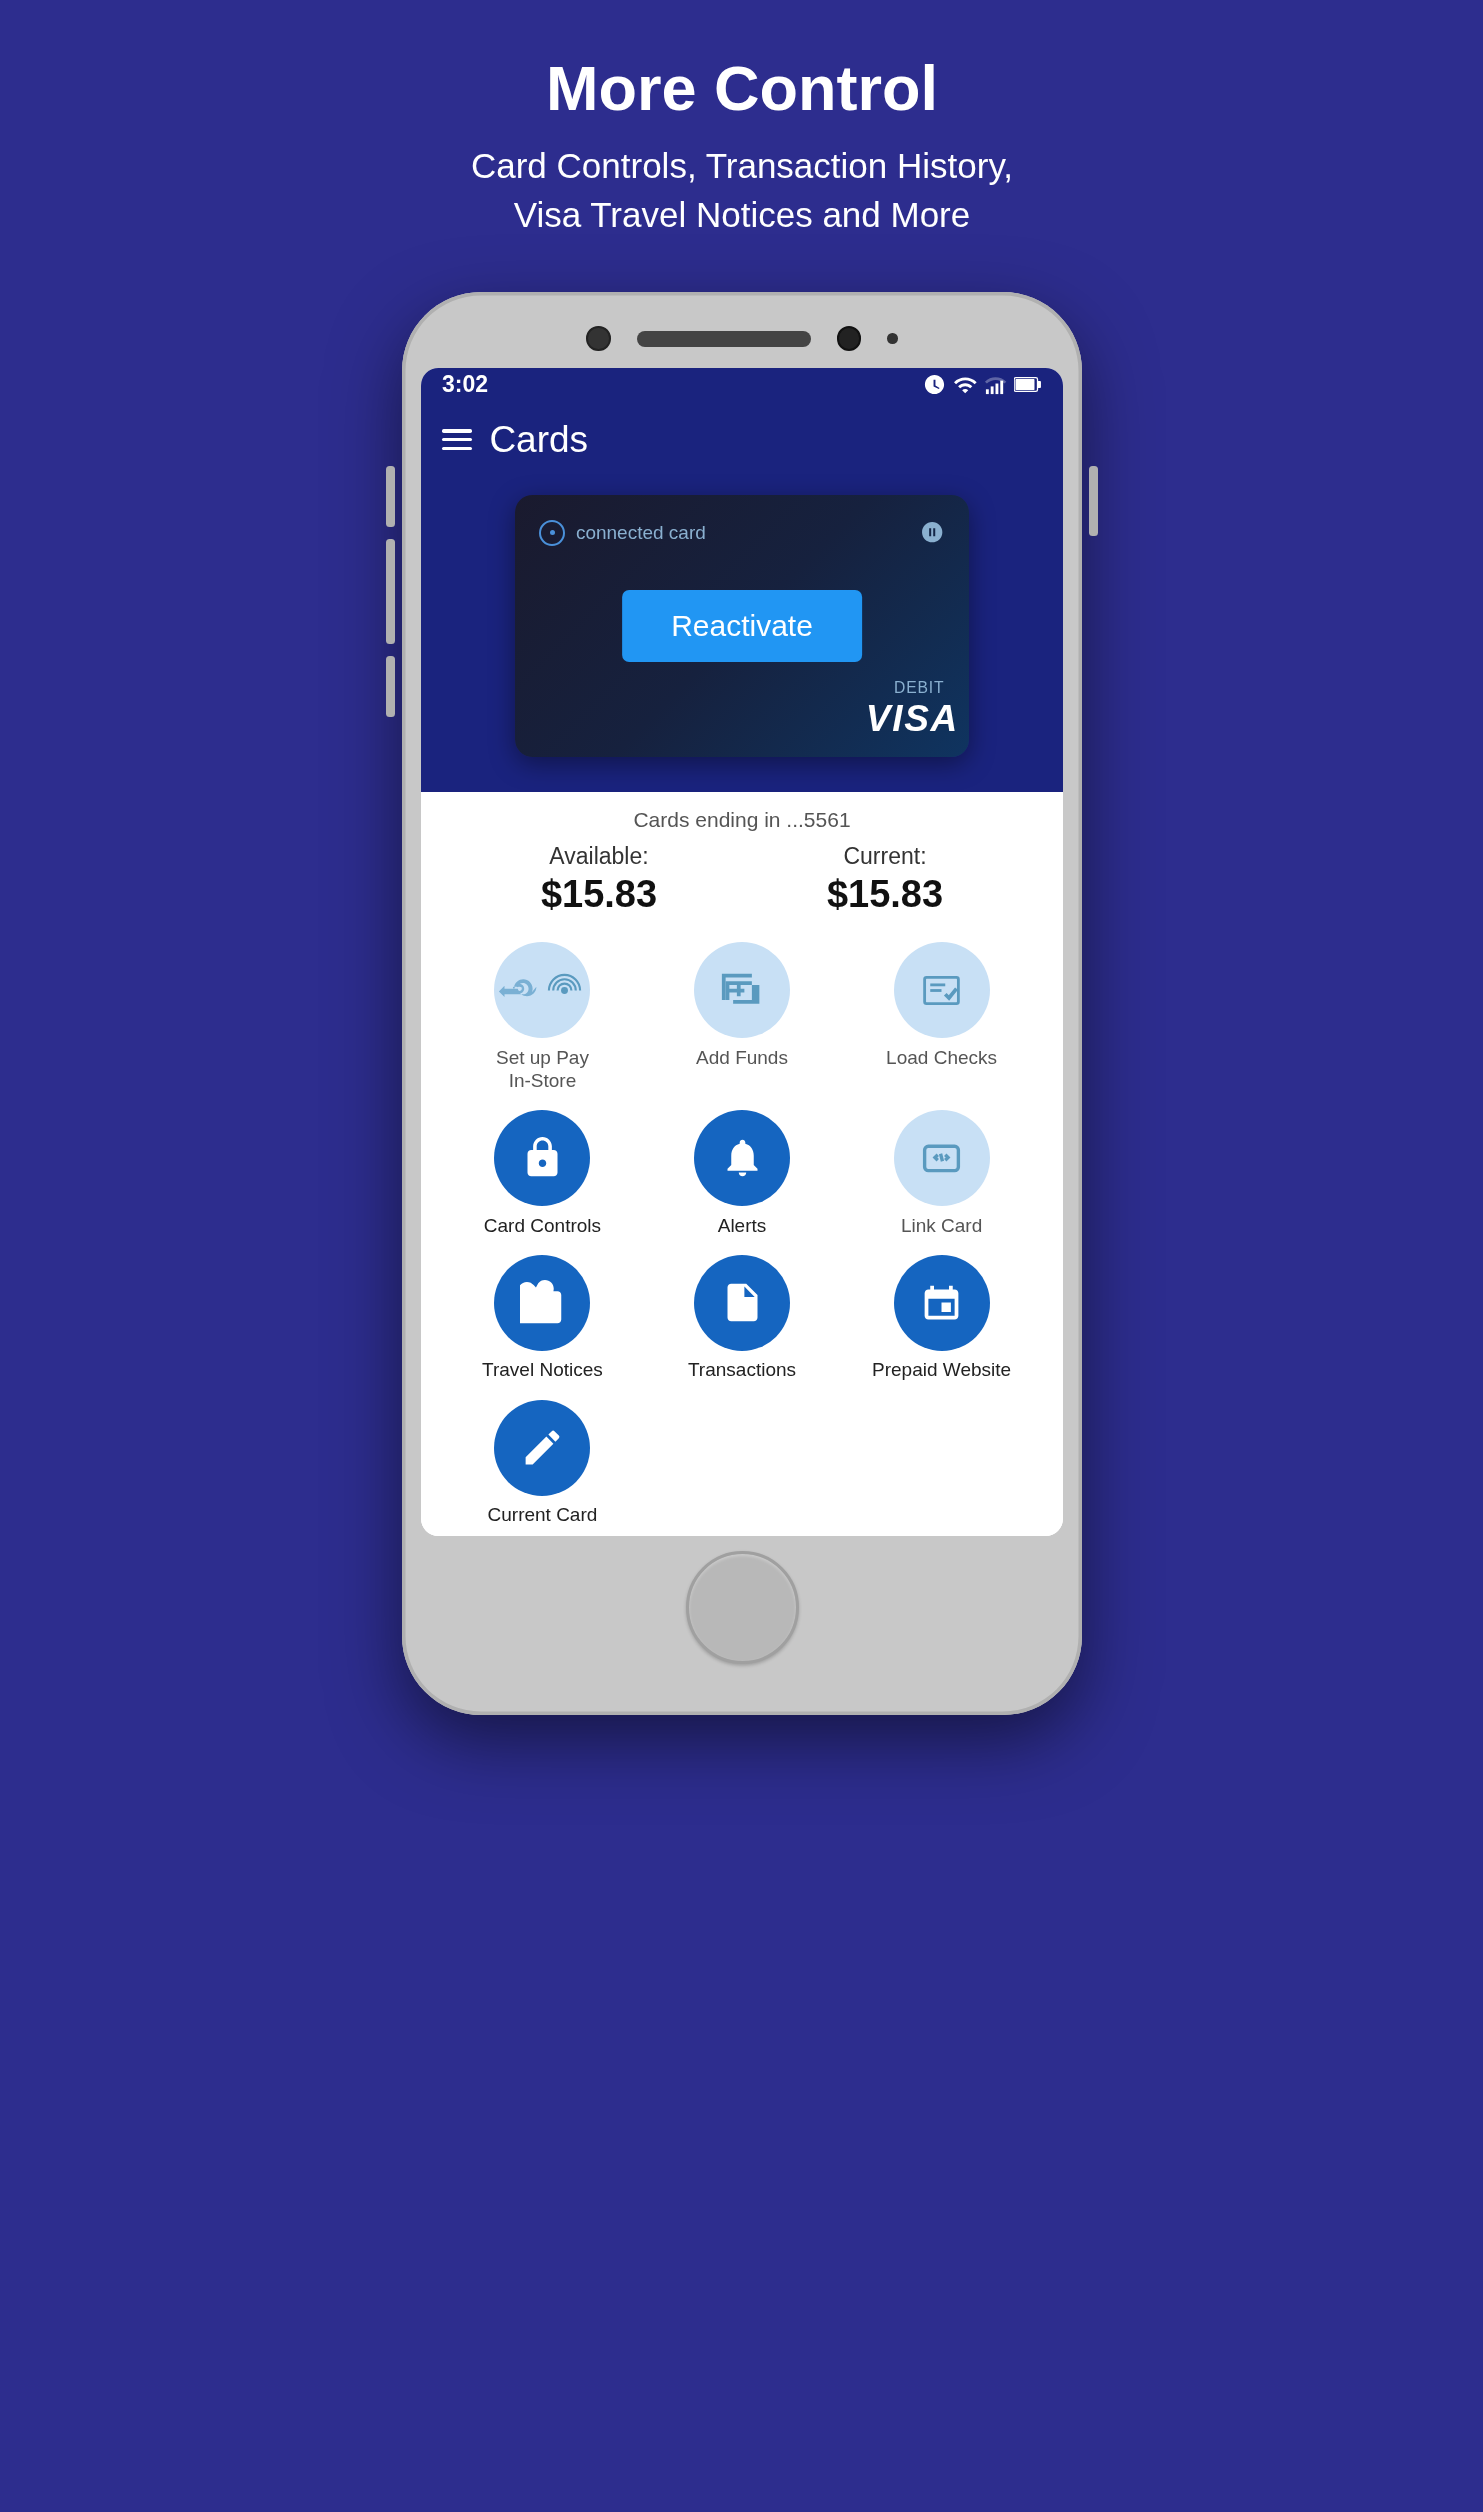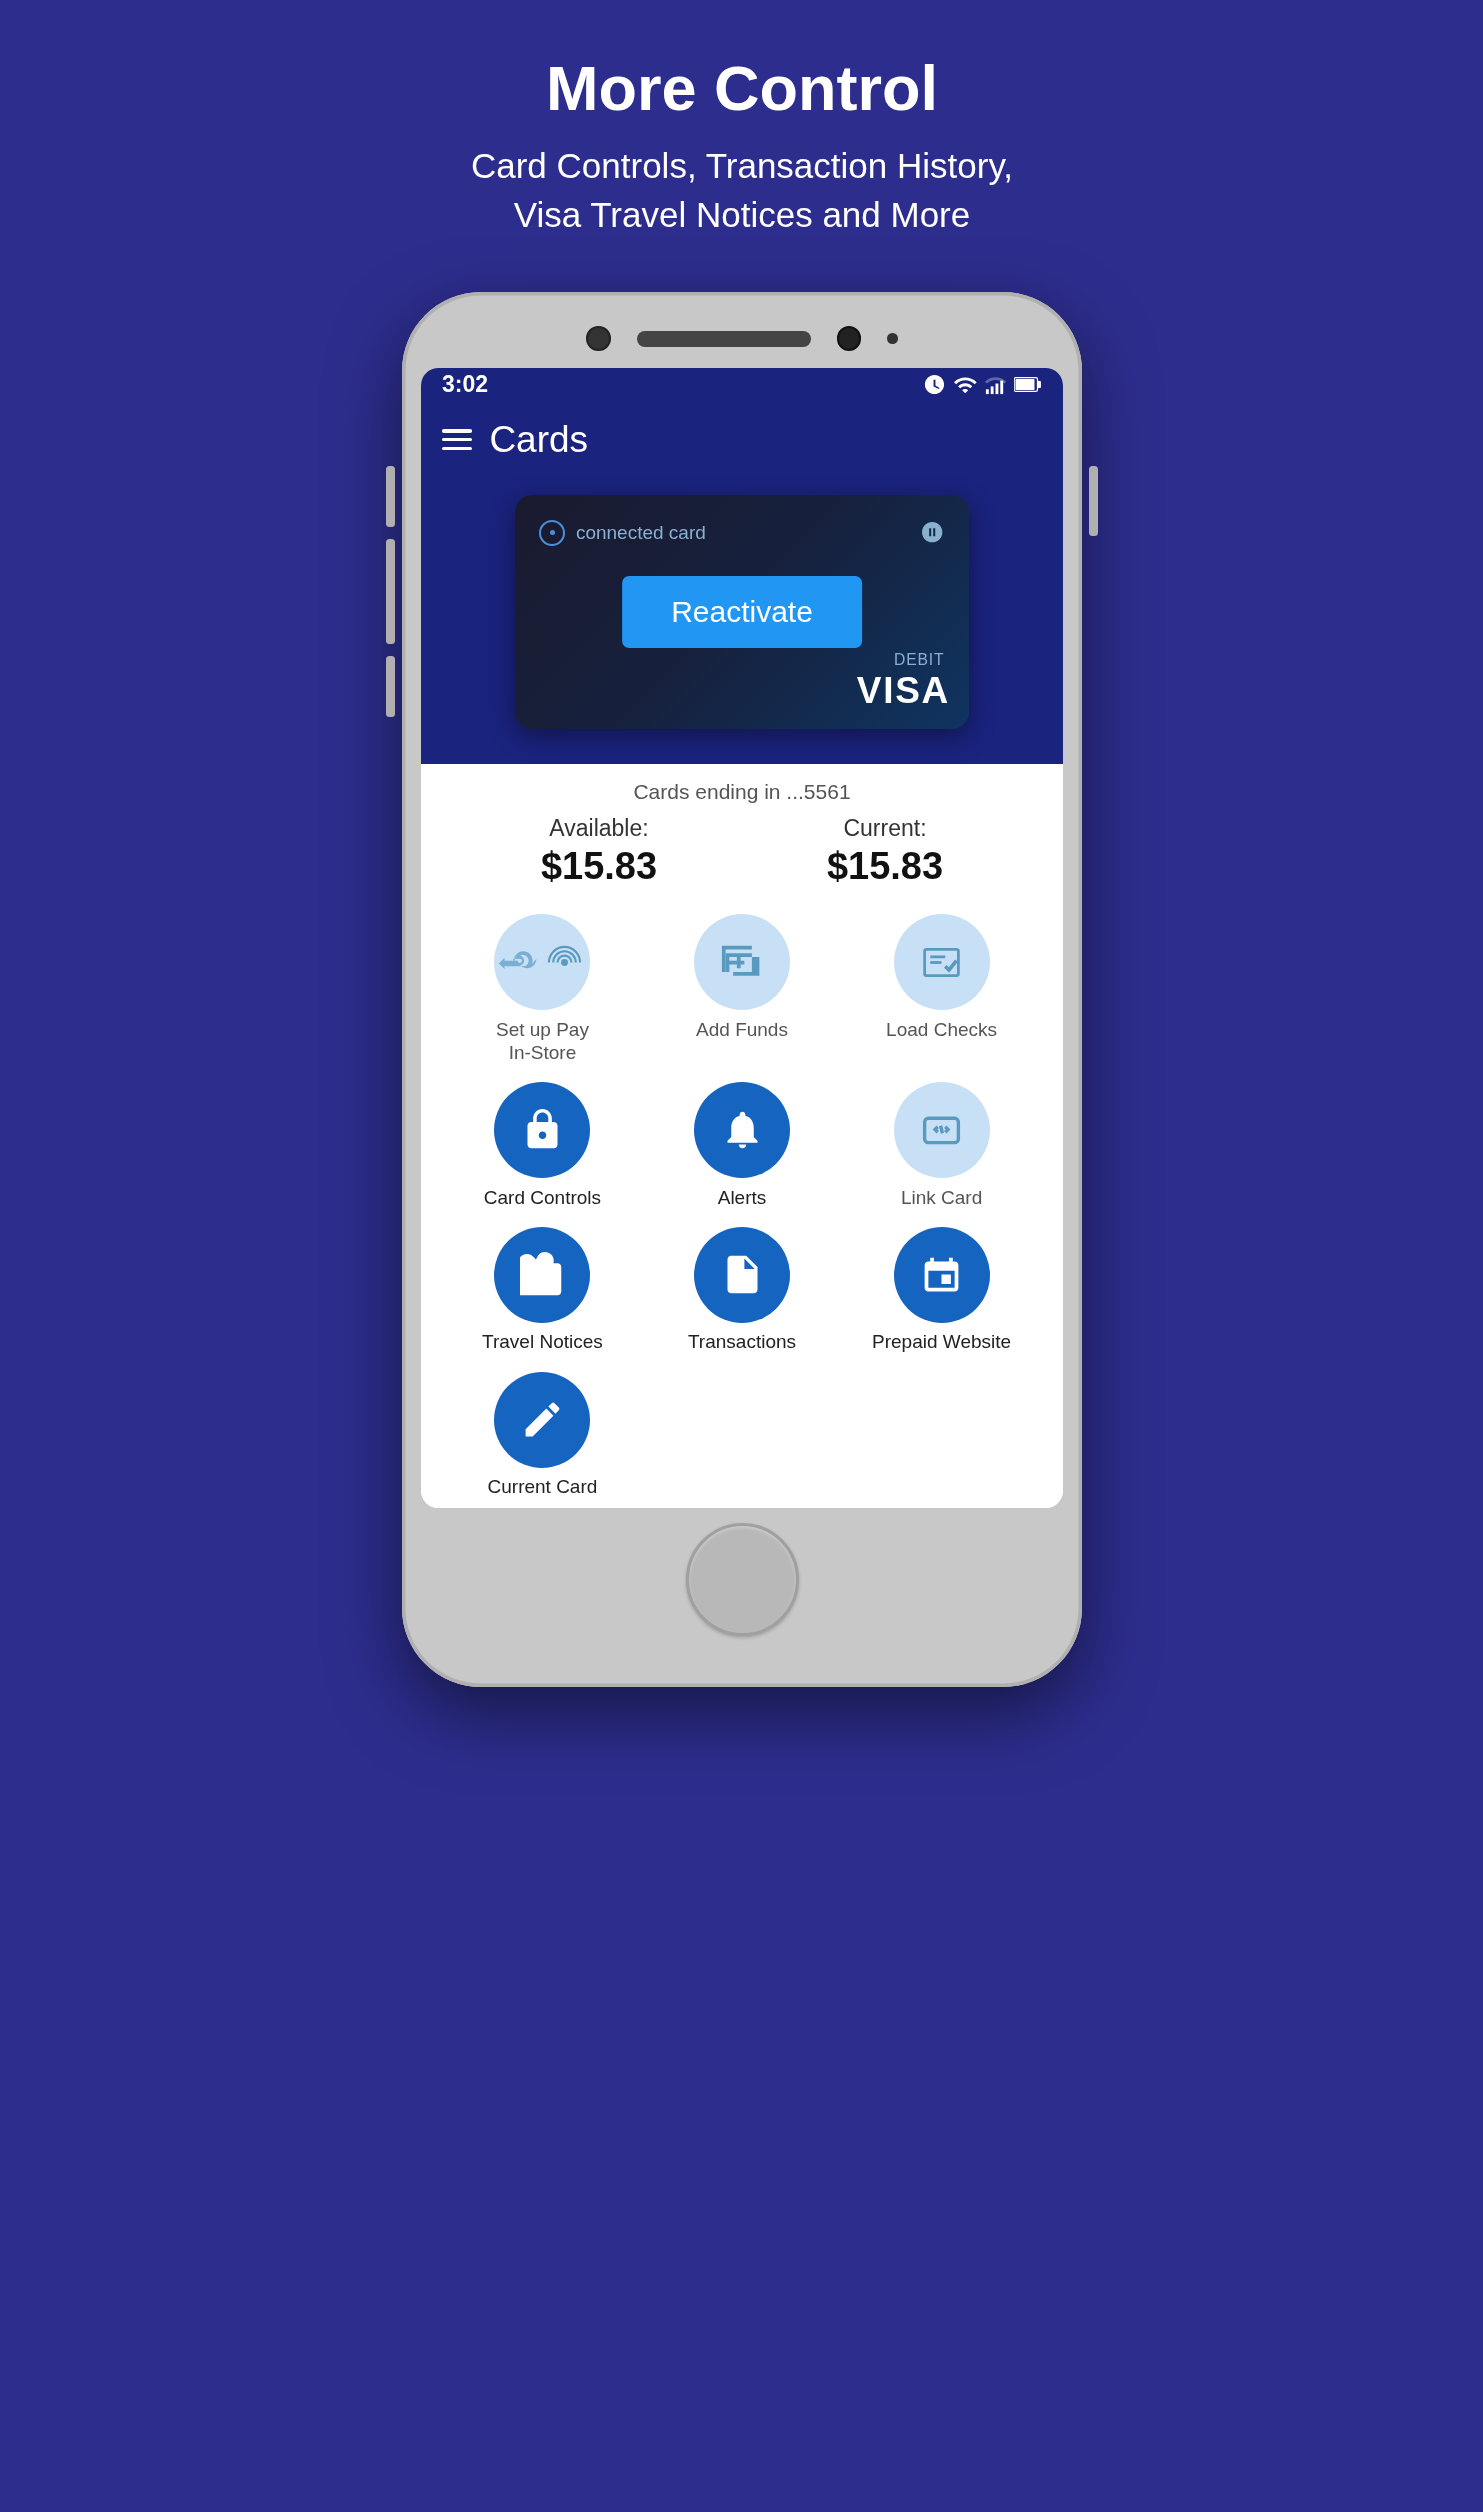--- a/index.html
+++ b/index.html
@@ -149,21 +149,21 @@
       background: #1a237e;
       padding: 17.4px 17.4px 35px;
       display: flex;
       justify-content: center;
     }
 
     .credit-card {
       background: linear-gradient(135deg, #1a1a2e 0%, #16213e 50%, #0f3460 100%);
       border-radius: 17.4px;
       width: 454px;
-      height: 234px;
+      height: 262px;
       padding: 24.4px;
       position: relative;
       box-shadow: 0 7px 26px rgba(0,0,0,0.4);
     }
 
     .card-logo {
       display: flex;
       align-items: center;
       gap: 10.5px;
     }
@@ -221,24 +221,25 @@
       right: 24.4px;
       color: #8ab0d0;
       font-size: 15.7px;
       font-weight: 500;
       letter-spacing: 0.9px;
     }
 
     .card-visa {
       position: absolute;
       bottom: 17.4px;
-      right: 19px;
+      right: 10px;
       color: white;
       font-size: 37px;
       font-weight: 900;
+      font-style: italic;
       letter-spacing: 1.7px;
     }
 
     
     .balance-section {
       background: white;
       padding: 15.7px 35px 8.7px;
       text-align: center;
     }
 

